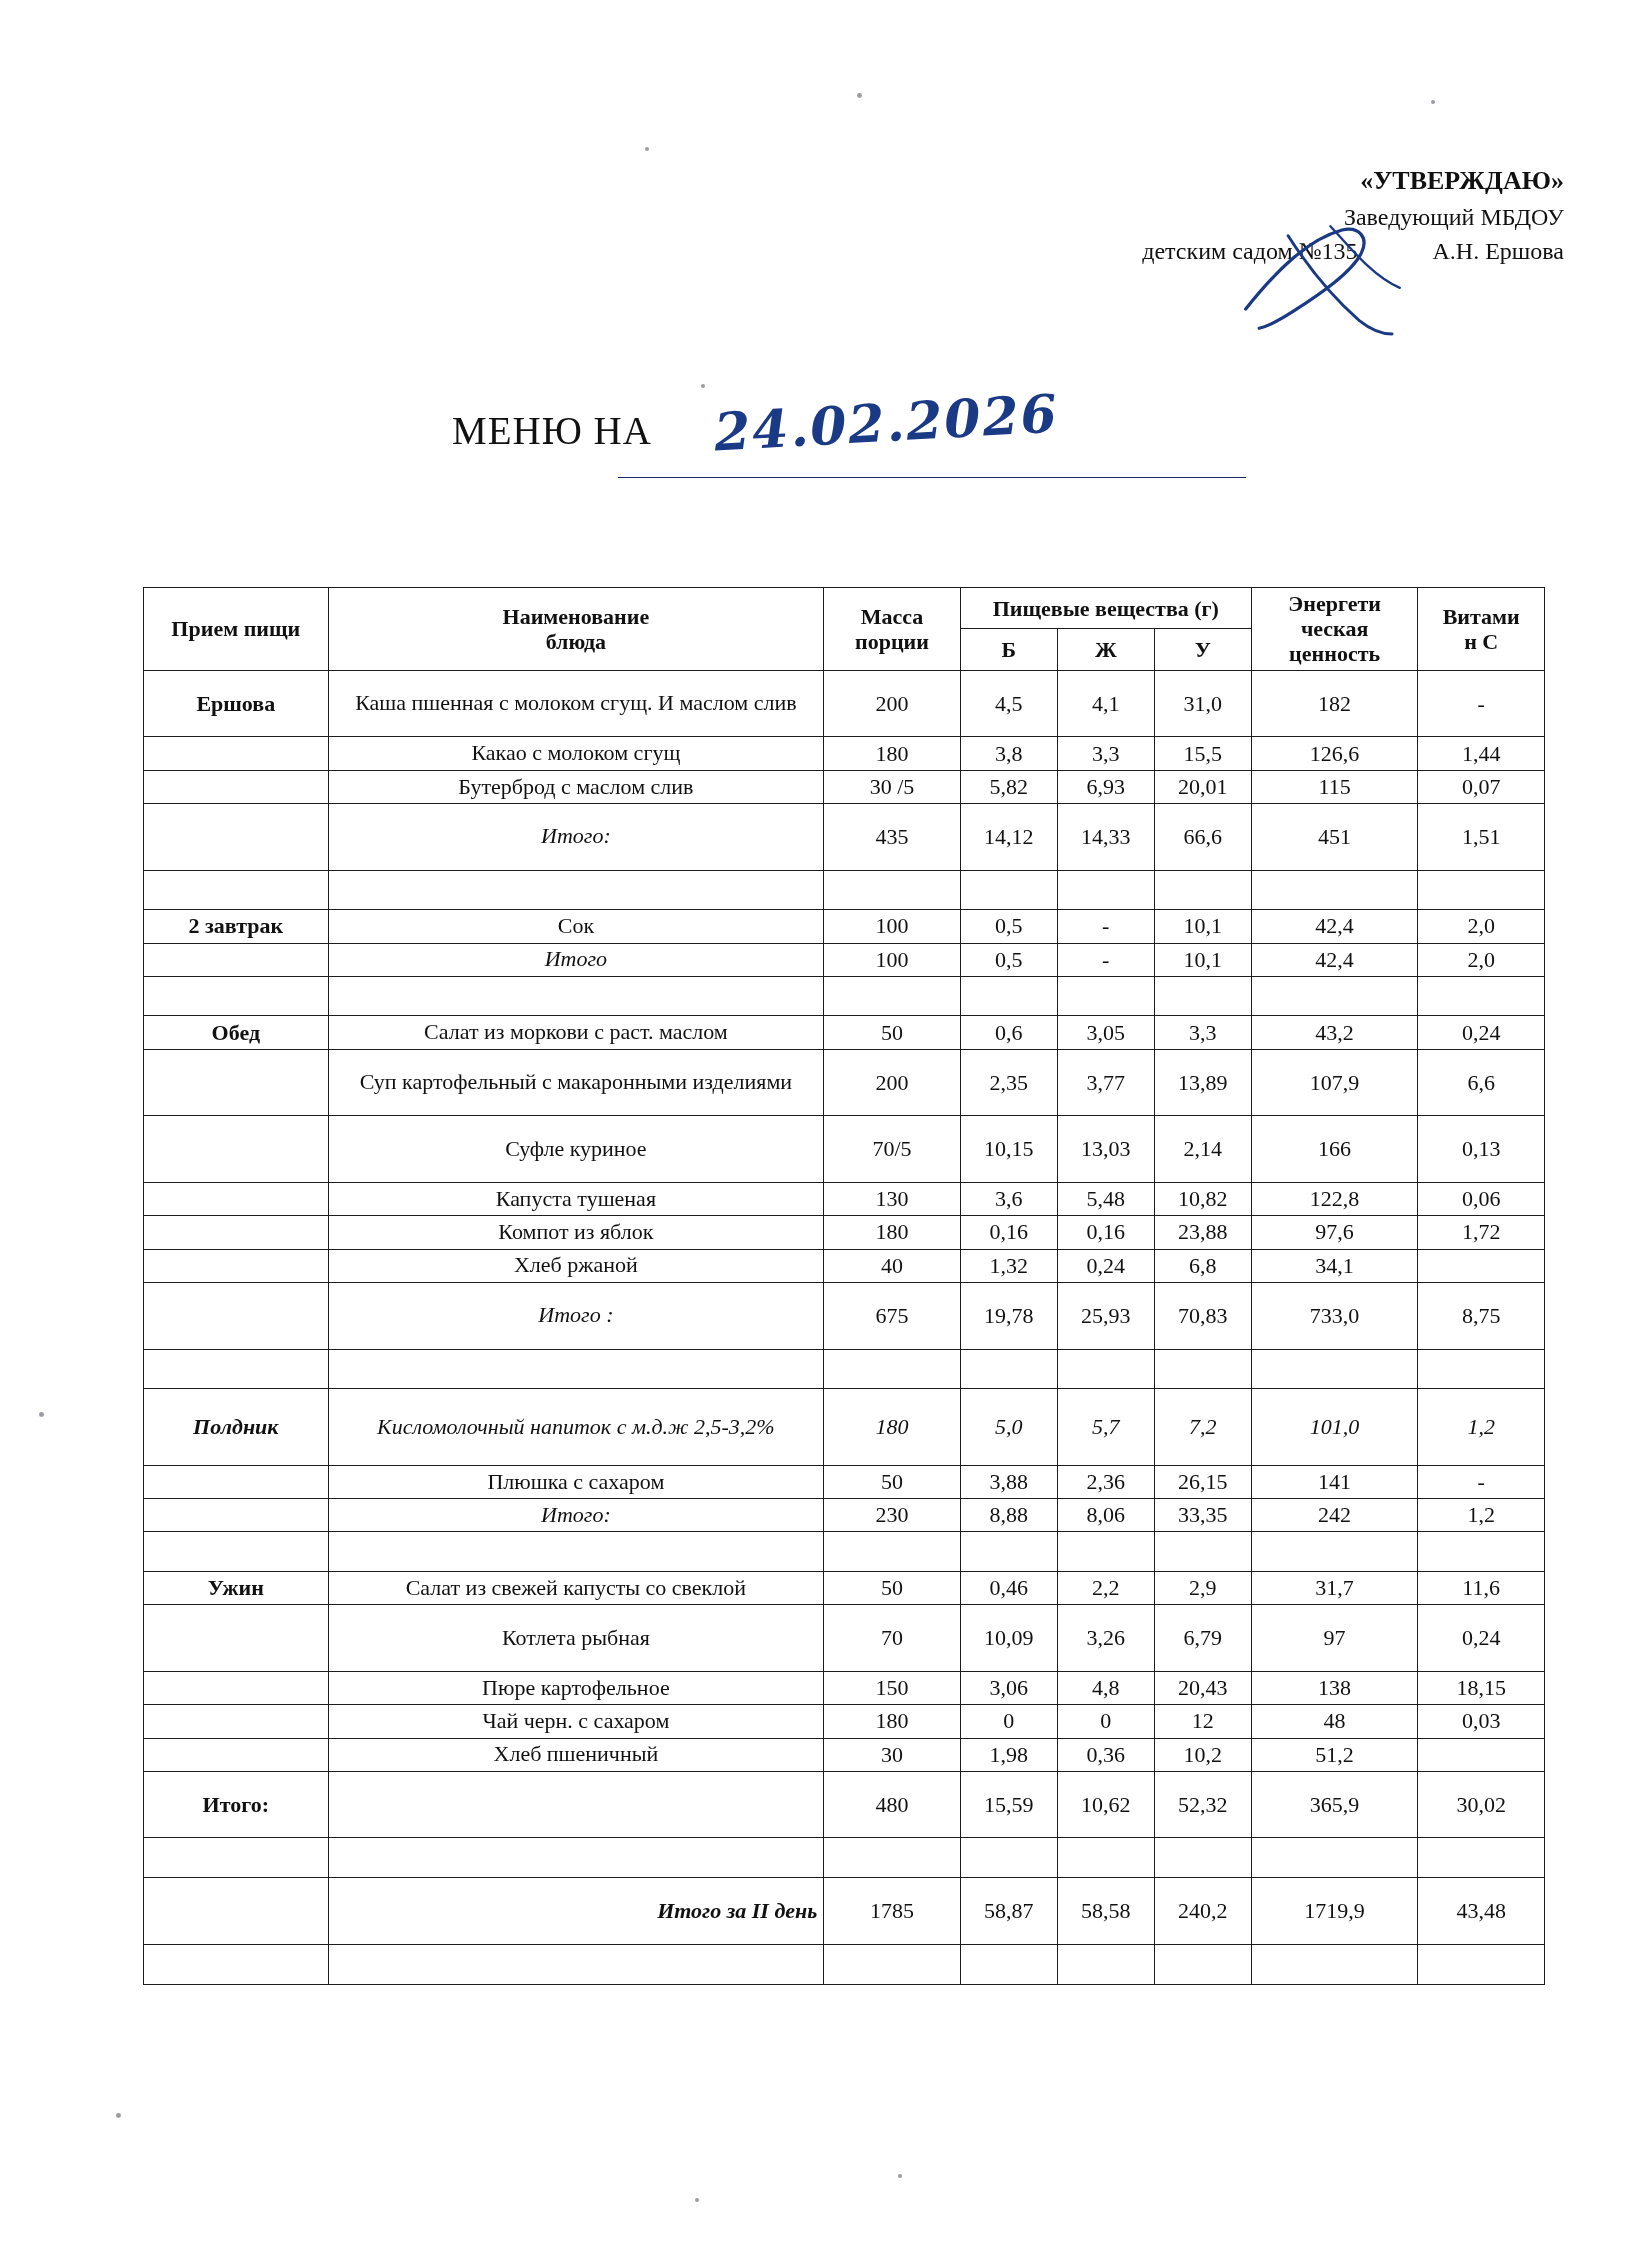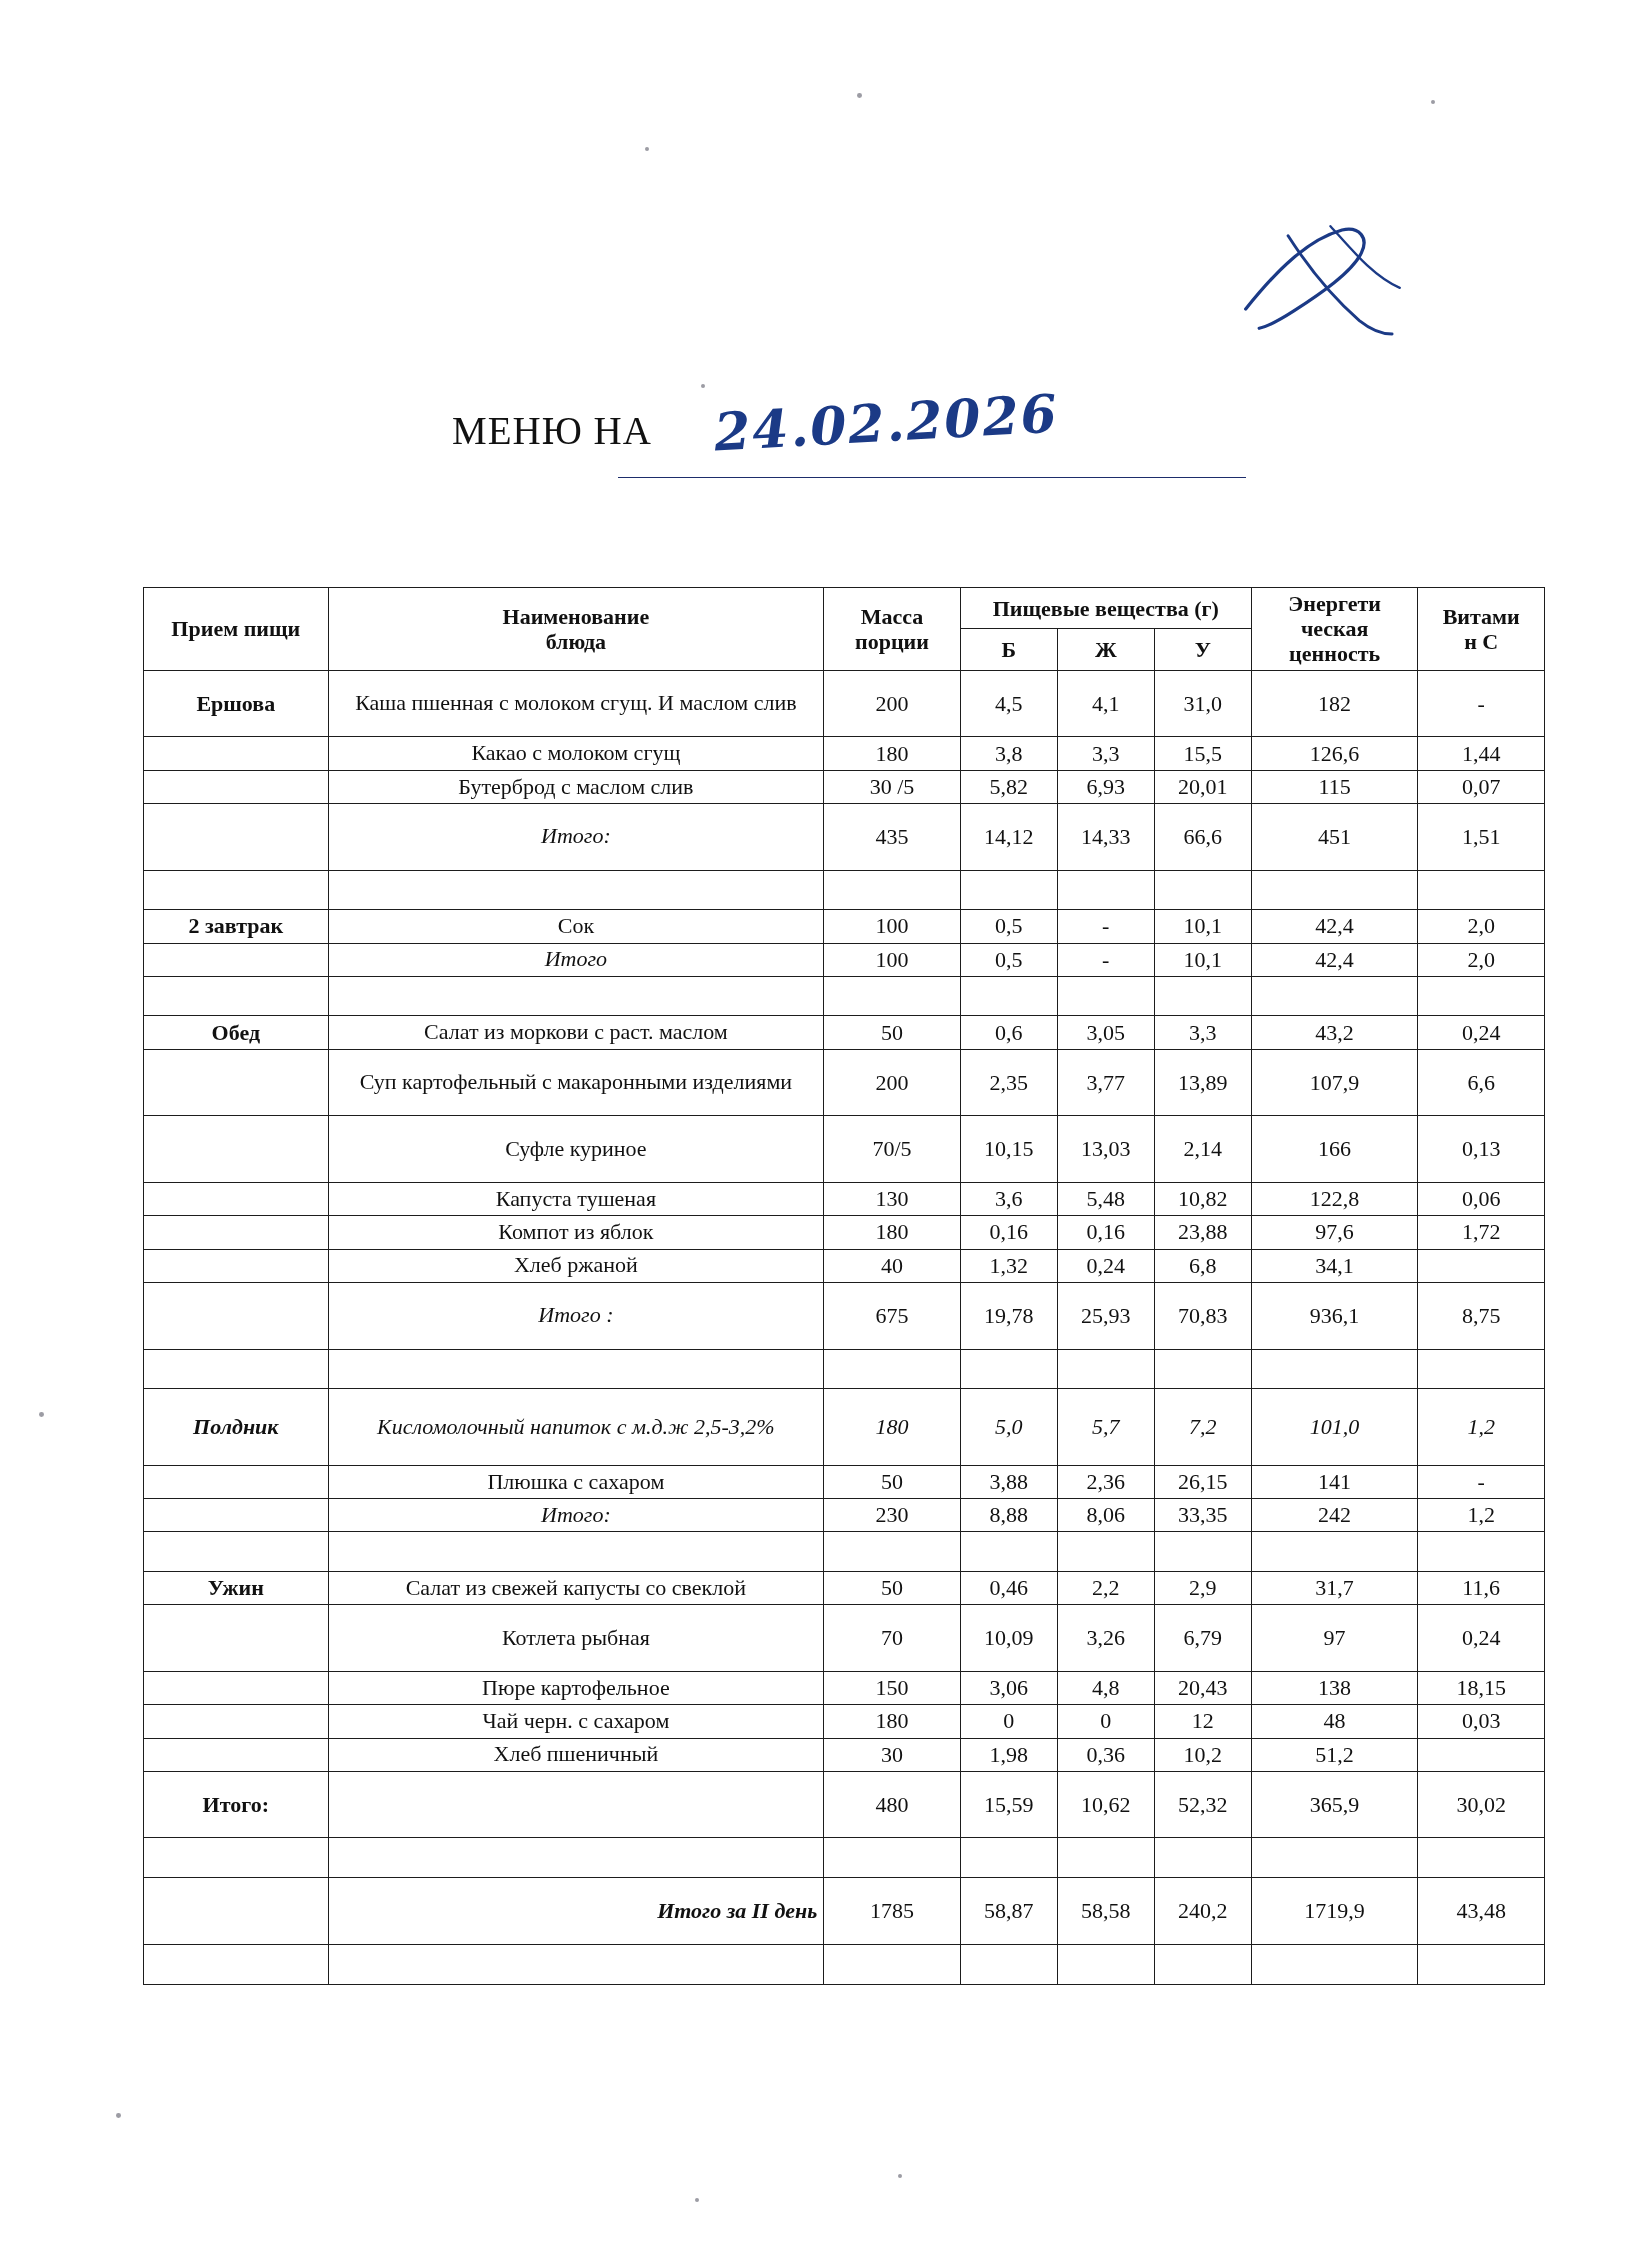--- a/index.html
+++ b/index.html
@@ -158,20 +158,27 @@
     background: #4a4a5a;
     border-radius: 50%;
     opacity: .55;
   }
 </style>
 </head>
 <body>
 
 <div class="page">
 
+  <div class="approve-block">
+    <div class="approve-title">«УТВЕРЖДАЮ»</div>
+    <div class="approve-line2">Заведующий МБДОУ</div>
+    <div class="approve-line3">
+      <span class="kindergarten">детским садом  №135</span><span class="sig-gap"></span><span>А.Н. Ершова</span>
+    </div>
+  </div>
 
   <svg class="signature" viewBox="0 0 190 130">
     <path d="M8 92 C 40 52, 72 20, 108 10 C 126 6, 136 18, 128 34 C 118 54, 86 76, 58 94 C 44 103, 32 110, 22 112" fill="none" stroke="#1b3a86" stroke-width="3.4" stroke-linecap="round"></path>
     <path d="M52 16 C 70 44, 96 78, 126 104 C 136 112, 148 118, 160 118" fill="none" stroke="#1b3a86" stroke-width="3" stroke-linecap="round"></path>
     <path d="M96 6 C 116 28, 140 58, 168 70" fill="none" stroke="#1b3a86" stroke-width="2.4" stroke-linecap="round"></path>
   </svg>
 
   <div class="menu-line">МЕНЮ НА</div>
   <div class="menu-rule"></div>
   <div class="date-hand">24.02.2026</div>
@@ -355,21 +362,21 @@
           <td class="num">34,1</td>
           <td class="num"></td>
         </tr>
         <tr class="tall">
           <td class="meal"></td>
           <td class="dish ital">Итого :</td>
           <td class="num">675</td>
           <td class="num">19,78</td>
           <td class="num">25,93</td>
           <td class="num">70,83</td>
-          <td class="num">936,1</td>
+          <td class="num">733,0</td>
           <td class="num">8,75</td>
         </tr>
         <tr class="spacer">
           <td class="blank"></td>
           <td class="blank"></td>
           <td class="blank"></td>
           <td class="blank"></td>
           <td class="blank"></td>
           <td class="blank"></td>
           <td class="blank"></td>

